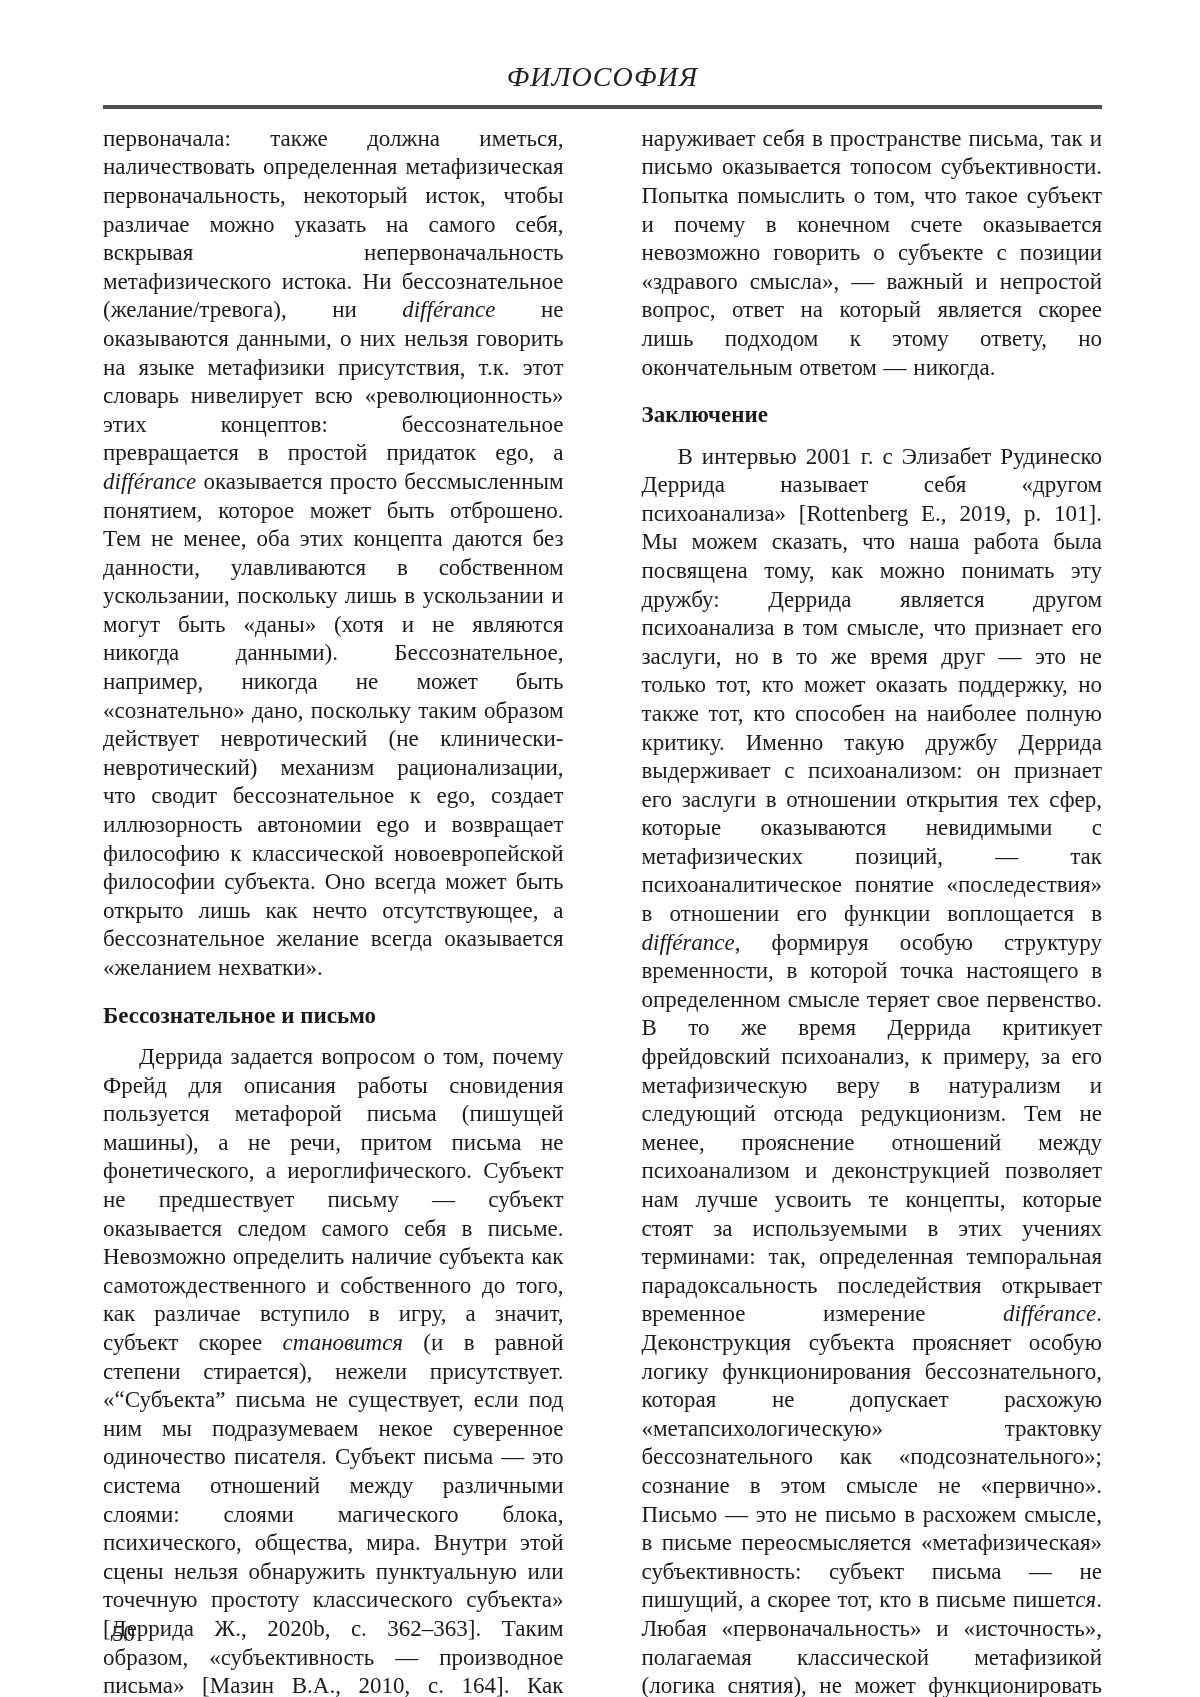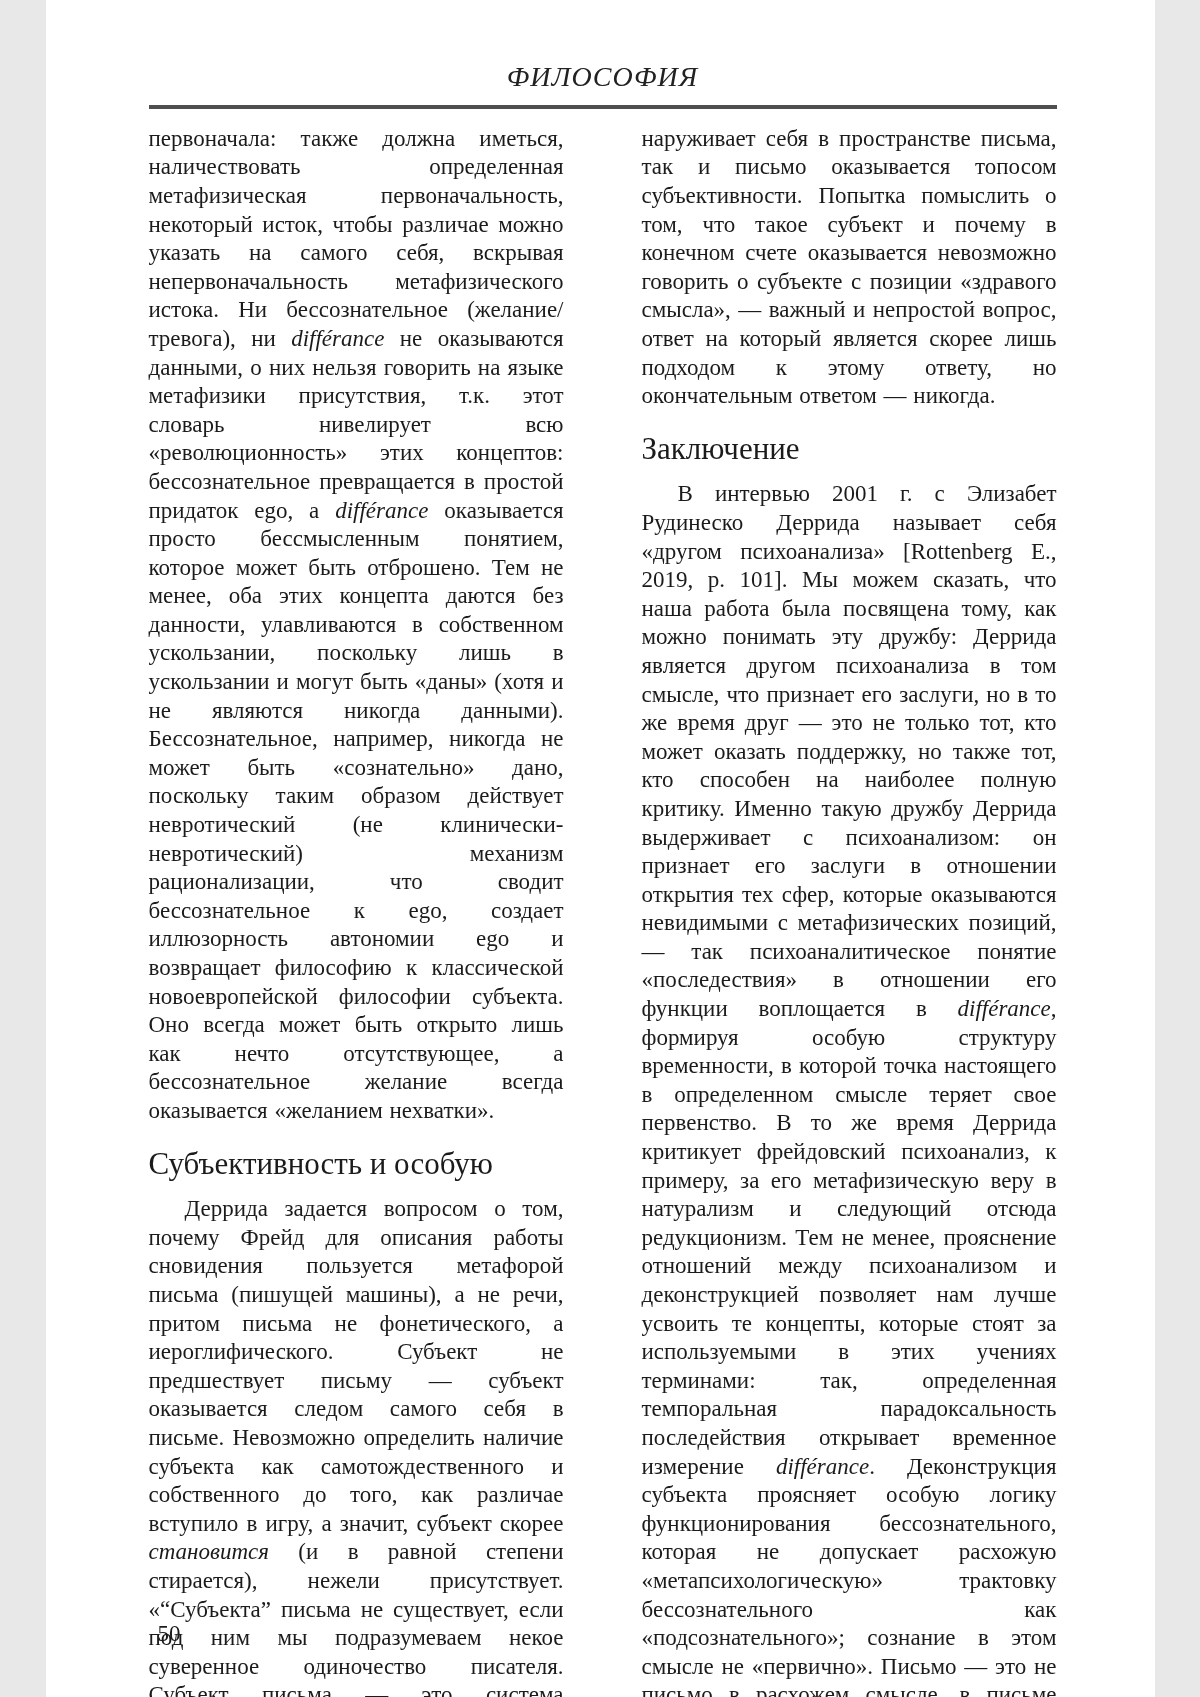--- a/index.html
+++ b/index.html
@@ -1,18 +1,18 @@
 <!DOCTYPE html>
 <html lang="ru"><head>
 <meta charset="utf-8">
 <style>
   html, body { margin: 0; padding: 0; background: #e8e8e8; }
   .page {
     position: relative;
-    width: 1109px;
+    width: 1200px;
     height: 1697px;
     margin: 0 auto;
     background: #ffffff;
     box-sizing: border-box;
     padding: 62px 98px 8px 103px;
     font-family: "Liberation Serif", "DejaVu Serif", serif;
     color: #1b1b1b;
   }
   .running-head {
     text-align: center;
@@ -36,43 +36,43 @@
   .col { flex: 1; min-width: 0; }
   p.para {
     margin: 0;
     text-align: justify;
     font-size: 23px;
     line-height: 28.6px;
     word-spacing: 1px;
   }
   p.para.indent { text-indent: 36px; }
   h2.section-heading {
-    font-size: 31px;
-    font-weight: normal;
+    font-size: 23px;
+    font-weight: bold;
     margin: 20px 0 14px 0;
     line-height: 1.15;
   }
   .page-number {
     position: absolute;
     left: 112px;
     bottom: 50px;
     font-size: 23px;
   }
   i { font-style: italic; }
 </style>
 </head>
 <body>
 
 <div class="page">
   <div class="running-head">ФИЛОСОФИЯ</div>
   <div class="header-rule"></div>
   <div class="columns">
     <div class="col">
         <p class="para"><span>первоначала: также должна иметься, наличествовать определенная метафизическая первоначальность, некоторый исток, чтобы различае можно указать на самого себя, вскрывая непервоначальность метафизического истока. Ни бессознательное (желание/тревога), ни </span><i>différance</i><span> не оказываются данными, о них нельзя говорить на языке метафизики присутствия, т.к. этот словарь нивелирует всю «революционность» этих концептов: бессознательное превращается в простой придаток ego, а </span><i>différance</i><span> оказывается просто бессмысленным понятием, которое может быть отброшено. Тем не менее, оба этих концепта даются без данности, улавливаются в собственном ускользании, поскольку лишь в ускользании и могут быть «даны» (хотя и не являются никогда данными). Бессознательное, например, никогда не может быть «сознательно» дано, поскольку таким образом действует невротический (не клинически-невротический) механизм рационализации, что сводит бессознательное к ego, создает иллюзорность автономии ego и возвращает философию к классической новоевропейской философии субъекта. Оно всегда может быть открыто лишь как нечто отсутствующее, а бессознательное желание всегда оказывается «желанием нехватки».</span></p>
-        <h2 class="section-heading">Субъективность и особую</h2>
+        <h2 class="section-heading">Бессознательное и письмо</h2>
         <p class="para indent"><span>Деррида задается вопросом о том, почему Фрейд для описания работы сновидения пользуется метафорой письма (пишущей машины), а не речи, притом письма не фонетического, а иероглифического. Субъект не предшествует письму — субъект оказывается следом самого себя в письме. Невозможно определить наличие субъекта как самотождественного и собственного до того, как различае вступило в игру, а значит, субъект скорее </span><i>становится</i><span> (и в равной степени стирается), нежели присутствует. «“Субъекта” письма не существует, если под ним мы подразумеваем некое суверенное одиночество писателя. Субъект письма — это система отношений между различными слоями: слоями магического блока, психического, общества, мира. Внутри этой сцены нельзя обнаружить пунктуальную или точечную простоту классического субъекта» [Деррида Ж., 2020b, с. 362–363]. Таким образом, «субъективность — производное письма» [Мазин В.А., 2010, с. 164]. Как субъективность об-</span></p>
       </div>
     <div class="col">
         <p class="para"><span>наруживает себя в пространстве письма, так и письмо оказывается топосом субъективности. Попытка помыслить о том, что такое субъект и почему в конечном счете оказывается невозможно говорить о субъекте с позиции «здравого смысла», — важный и непростой вопрос, ответ на который является скорее лишь подходом к этому ответу, но окончательным ответом — никогда.</span></p>
         <h2 class="section-heading">Заключение</h2>
         <p class="para indent"><span>В интервью 2001 г. с Элизабет Рудинеско Деррида называет себя «другом психоанализа» [Rottenberg E., 2019, p. 101]. Мы можем сказать, что наша работа была посвящена тому, как можно понимать эту дружбу: Деррида является другом психоанализа в том смысле, что признает его заслуги, но в то же время друг — это не только тот, кто может оказать поддержку, но также тот, кто способен на наиболее полную критику. Именно такую дружбу Деррида выдерживает с психоанализом: он признает его заслуги в отношении открытия тех сфер, которые оказываются невидимыми с метафизических позиций, — так психоаналитическое понятие «последествия» в отношении его функции воплощается в </span><i>différance</i><span>, формируя особую структуру временности, в которой точка настоящего в определенном смысле теряет свое первенство. В то же время Деррида критикует фрейдовский психоанализ, к примеру, за его метафизическую веру в натурализм и следующий отсюда редукционизм. Тем не менее, прояснение отношений между психоанализом и деконструкцией позволяет нам лучше усвоить те концепты, которые стоят за используемыми в этих учениях терминами: так, определенная темпоральная парадоксальность последействия открывает временное измерение </span><i>différance</i><span>. Деконструкция субъекта проясняет особую логику функционирования бессознательного, которая не допускает расхожую «метапсихологическую» трактовку бессознательного как «подсознательного»; сознание в этом смысле не «первично». Письмо — это не письмо в расхожем смысле, в письме переосмысляется «метафизическая» субъективность: субъект письма — не пишущий, а скорее тот, кто в письме пишет</span><i>ся</i><span>. Любая «первоначальность» и «источность», полагаемая классической метафизикой (логика снятия), не может функционировать без опре-</span></p>
       </div>
   </div>
   <div class="page-number">50</div>
 </div>

